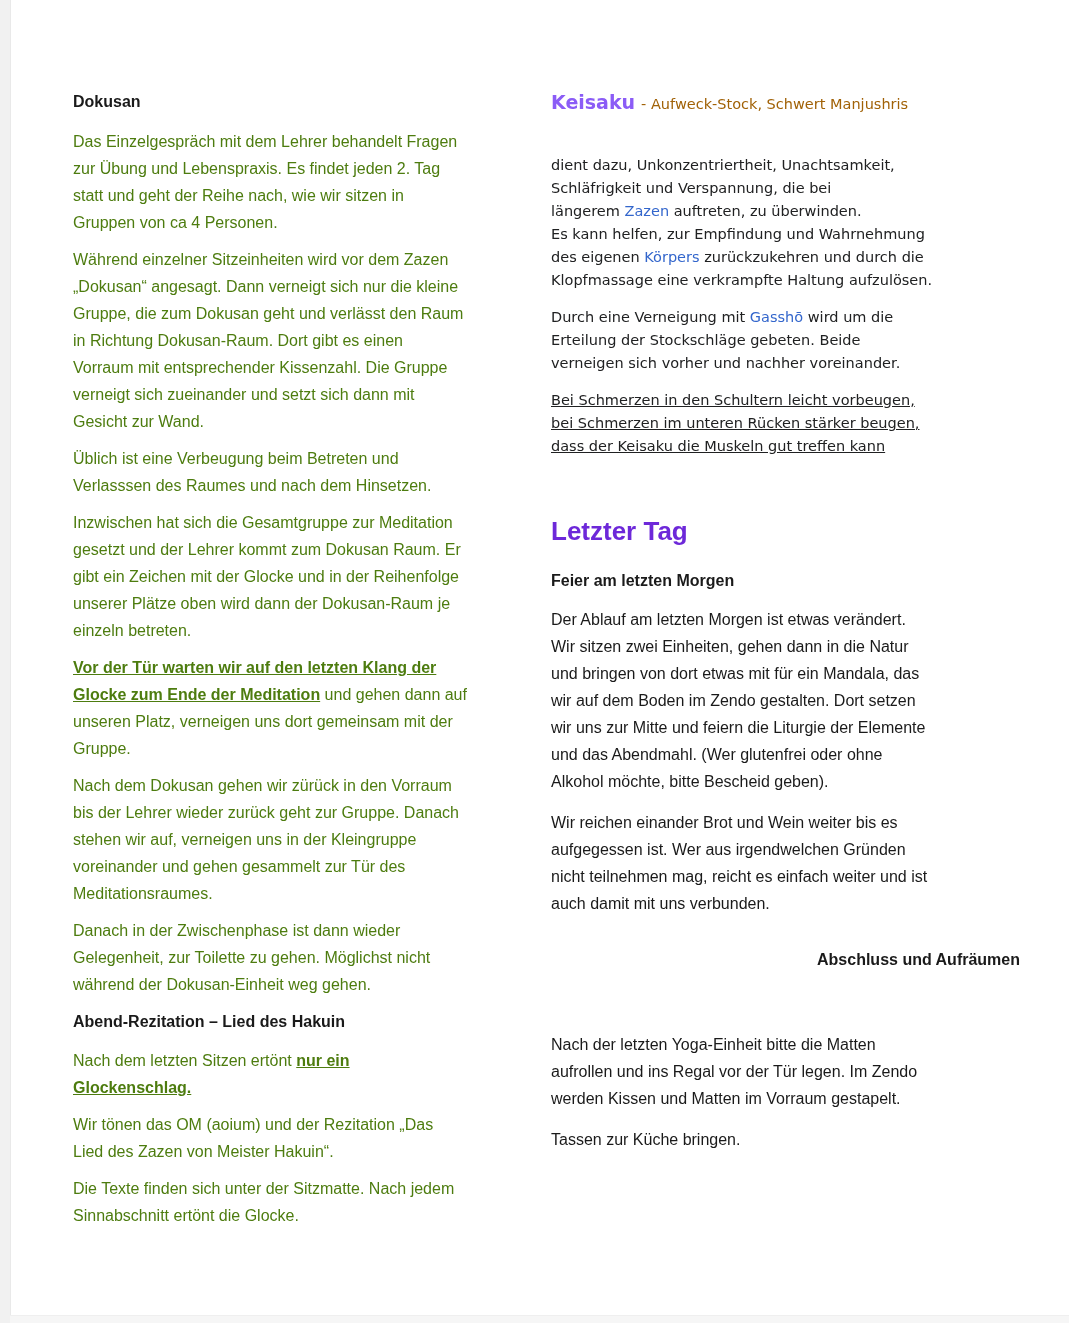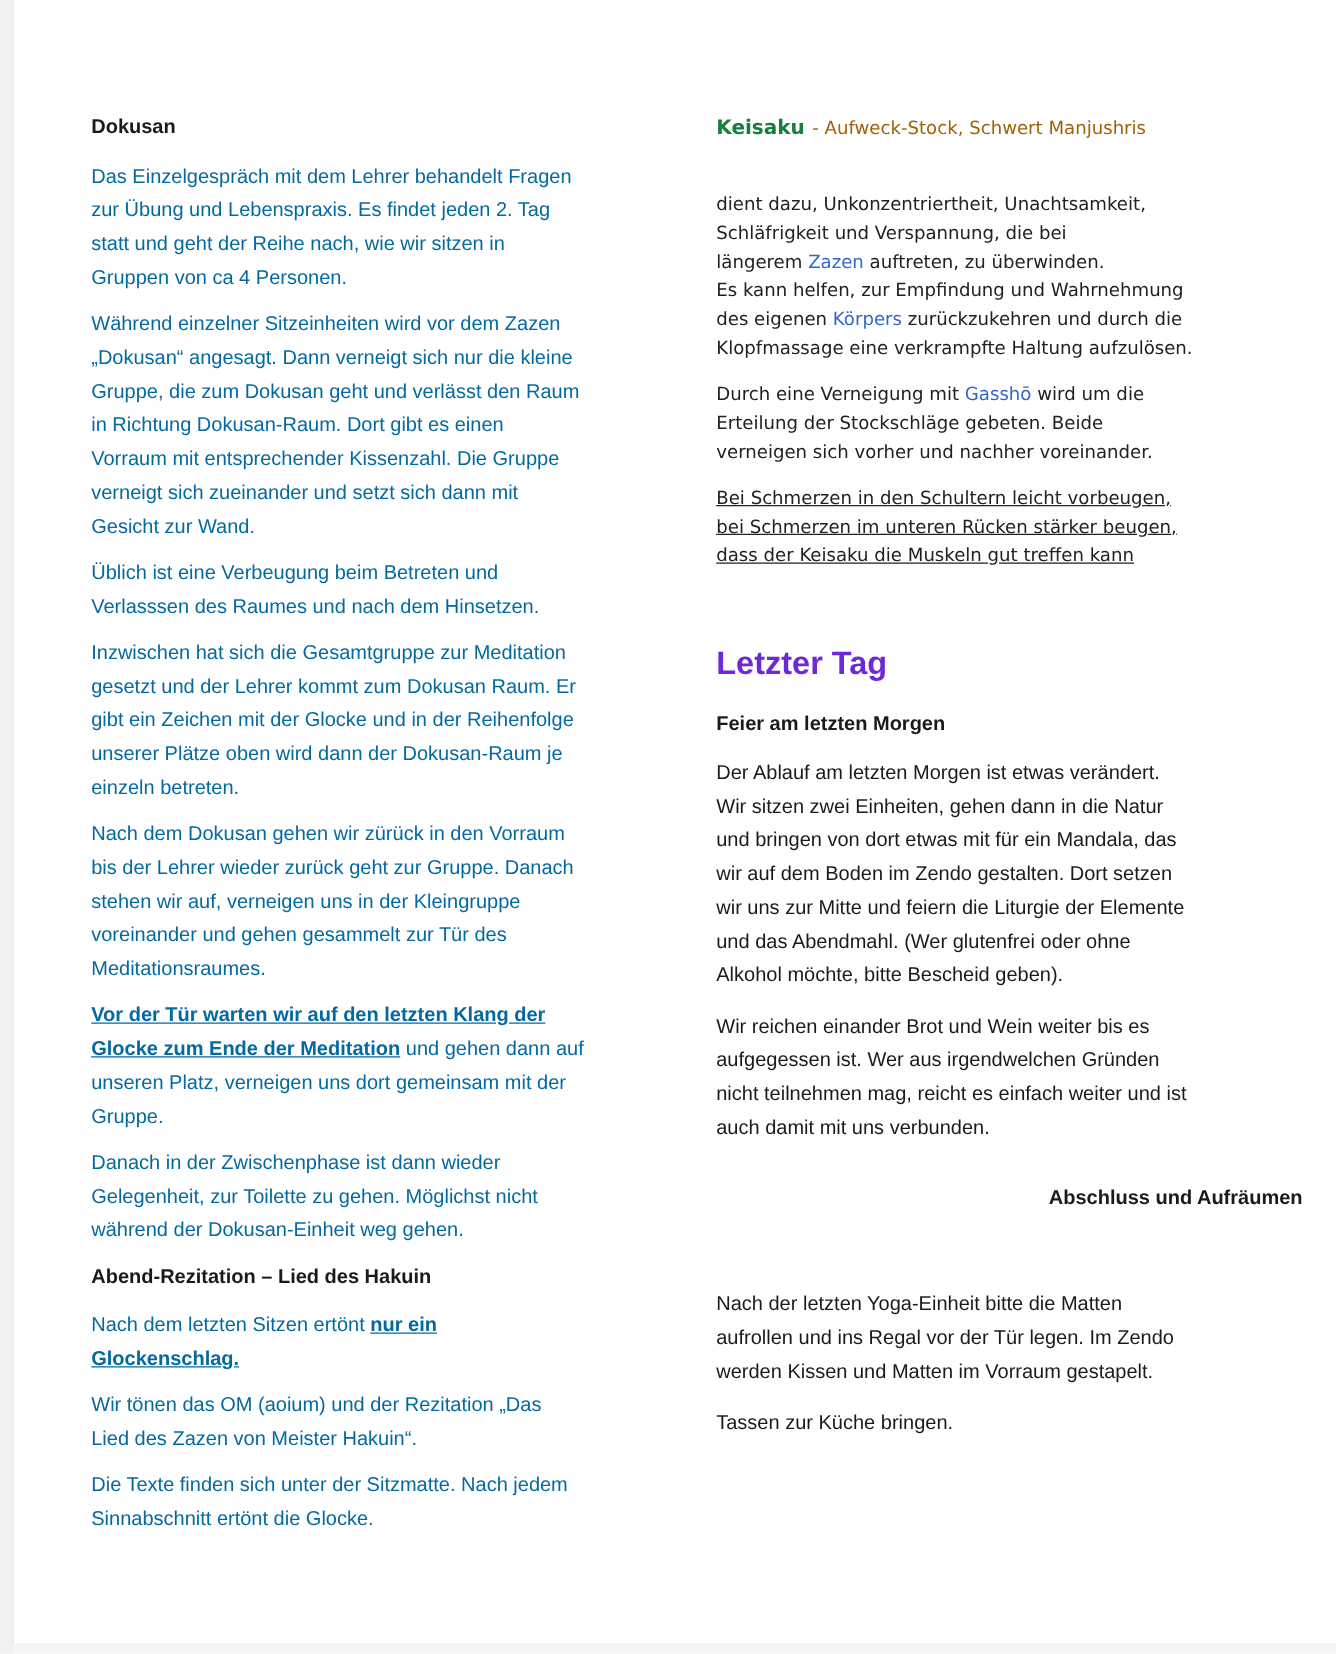--- a/index.html
+++ b/index.html
@@ -28,33 +28,33 @@
     border-top: 1px solid #efefef;
   }
 
   .page-content {
     position: absolute;
     left: 0; top: 0;
     width: 1069px;
     box-sizing: border-box;
     padding: 88px 27px 0 73px;
     display: flex;
-    gap: 41px;
+    gap: 19px;
   }
   .col { box-sizing: border-box; }
   .col-left  { width: 459px; }
   .col-right { width: 469px; }
 
   
   .doc-text p {
     font-size: 16px;
     line-height: 27px;
     margin: 0 0 10px 0;
     white-space: pre-line;
-    color: #0369a1;
+    color: #4d7c0f;
   }
   .doc-heading {
     font-size: 16px;
     line-height: 27px;
     font-weight: bold;
     margin: 0 0 13px 0;
     white-space: pre-line;
   }
   .doc-subheading {
     font-size: 16px;
@@ -71,23 +71,23 @@
   
   .keisaku-block {
     font-family: "DejaVu Sans", sans-serif;
     color: #202122;
   }
   .keisaku-title-row {
     line-height: 28px;
     margin: 0 0 36px 0;
   }
   .keisaku-title {
-    font-size: 16px;
-    font-weight: bold;
-    color: #15803d;
+    font-size: 19px;
+    font-weight: bold;
+    color: #8b5cf6;
   }
   .keisaku-subtitle {
     font-size: 14.5px;
     color: #a16207;
     margin-left: 6px;
   }
   .keisaku-block p {
     font-size: 14.5px;
     line-height: 23px;
     margin: 0 0 14px 0;
@@ -149,29 +149,29 @@
 Vorraum mit entsprechender Kissenzahl. Die Gruppe
 verneigt sich zueinander und setzt sich dann mit
 Gesicht zur Wand.</p>
     <p>Üblich ist eine Verbeugung beim Betreten und
 Verlasssen des Raumes und nach dem Hinsetzen.</p>
     <p>Inzwischen hat sich die Gesamtgruppe zur Meditation
 gesetzt und der Lehrer kommt zum Dokusan Raum. Er
 gibt ein Zeichen mit der Glocke und in der Reihenfolge
 unserer Plätze oben wird dann der Dokusan-Raum je
 einzeln betreten.</p>
+    <p><span class="bold-underline">Vor der Tür warten wir auf den letzten Klang der
+Glocke zum Ende der Meditation</span><span> und gehen dann auf
+unseren Platz, verneigen uns dort gemeinsam mit der
+Gruppe.</span></p>
     <p>Nach dem Dokusan gehen wir zürück in den Vorraum
 bis der Lehrer wieder zurück geht zur Gruppe. Danach
 stehen wir auf, verneigen uns in der Kleingruppe
 voreinander und gehen gesammelt zur Tür des
 Meditationsraumes.</p>
-    <p><span class="bold-underline">Vor der Tür warten wir auf den letzten Klang der
-Glocke zum Ende der Meditation</span><span> und gehen dann auf
-unseren Platz, verneigen uns dort gemeinsam mit der
-Gruppe.</span></p>
     <p>Danach in der Zwischenphase ist dann wieder
 Gelegenheit, zur Toilette zu gehen. Möglichst nicht
 während der Dokusan-Einheit weg gehen.</p>
     <div class="doc-subheading">Abend-Rezitation – Lied des Hakuin</div>
     <p><span>Nach dem letzten Sitzen ertönt </span><span class="bold-underline">nur ein
 Glockenschlag.</span></p>
     <p>Wir tönen das OM (aoium) und der Rezitation „Das
 Lied des Zazen von Meister Hakuin“.</p>
     <p>Die Texte finden sich unter der Sitzmatte. Nach jedem
 Sinnabschnitt ertönt die Glocke.</p>

